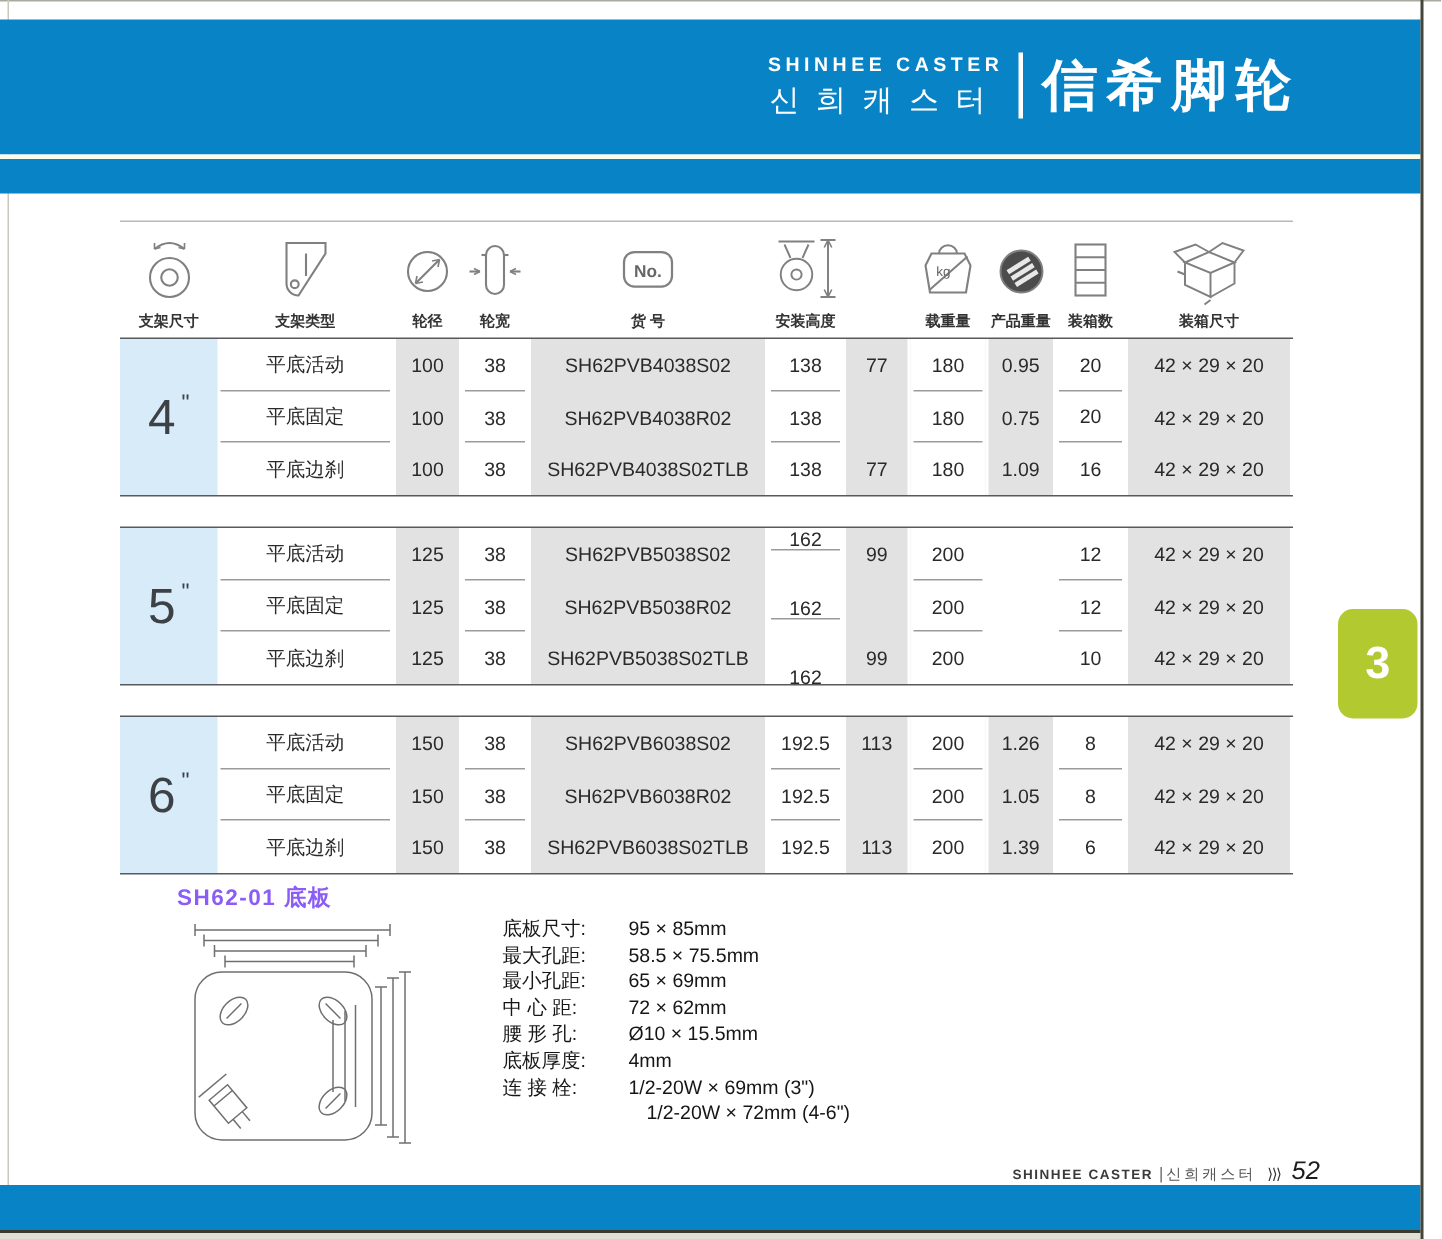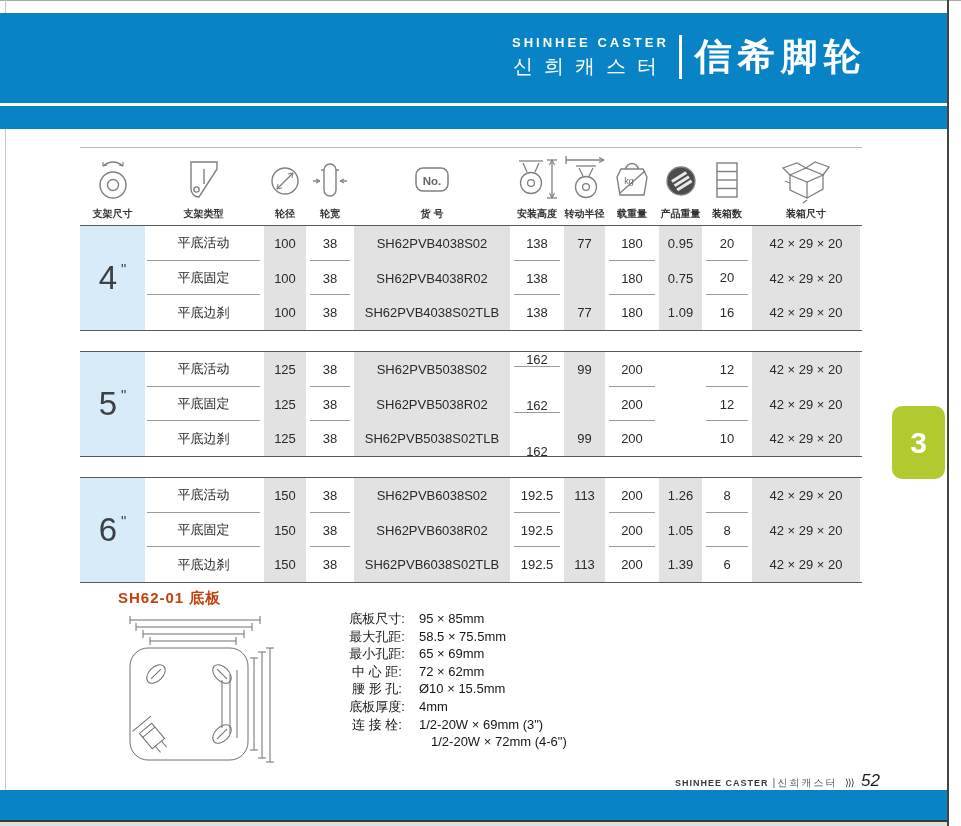--- a/index.html
+++ b/index.html
@@ -40,25 +40,25 @@
   .col.gray { background:#e2e2e2; border-left:2px solid #fff; border-right:2px solid #fff; }
   .cell { flex:1; position:relative; display:flex; align-items:center; justify-content:center;
           font-size:13px; color:#2a2a2a; white-space:nowrap; }
   .col.white .cell:not(:last-child)::after {
      content:""; position:absolute; left:2px; right:2px; bottom:0; height:1px; background:#9b9b9b; }
   
   .side-tab { position:absolute; left:892px; top:406px; width:53px; height:73px; background:#b2c930;
               border-radius:10px; display:flex; align-items:center; justify-content:center; }
   .side-tab span { color:#fff; font-size:30px; font-weight:bold; }
   
-  .bp-title { position:absolute; left:118px; top:589px; font-size:15px; font-weight:bold; color:#c2410c; letter-spacing:1px; }
+  .bp-title { position:absolute; left:118px; top:589px; font-size:15px; font-weight:bold; color:#8b5cf6; letter-spacing:1px; }
   #bp-drawing { position:absolute; left:110px; top:610px; }
   #bp-specs { position:absolute; left:335px; top:610px; font-size:13px; line-height:17.6px; color:#161616; }
   .spec-row { display:flex; }
-  .spec-label { width:84px; white-space:pre;text-align:center; }
+  .spec-label { width:84px; white-space:pre; }
   .spec-value { white-space:pre; }
   .spec-row.cont .spec-label { visibility:hidden; }
   .spec-row.cont .spec-value { padding-left:12px; }
   
   .footer-line { position:absolute; top:771px; left:520px; width:360px; text-align:right; white-space:nowrap; }
   .f-en { font-size:9px; font-weight:bold; letter-spacing:1px; color:#3a3a3a; }
   .f-bar { font-size:11px; color:#666; margin:0 2px 0 4px; }
   .f-kr { font-size:10px; letter-spacing:2px; color:#555; }
   .f-ch { font-size:10px; color:#333; margin:0 3px; letter-spacing:-1px; }
   .f-pg { font-size:17px; font-style:italic; color:#1c1c1c; }
@@ -167,37 +167,20 @@
               <line x1="38" y1="6" x2="38" y2="44"></line>
               <line x1="33" y1="6" x2="43" y2="6"></line>
               <line x1="33" y1="44" x2="43" y2="44"></line>
               <path d="M38 6 l-2.5 5 M38 6 l2.5 5" stroke-width="1.1"></path>
               <path d="M38 44 l-2.5 -5 M38 44 l2.5 -5" stroke-width="1.1"></path>
             </g>
           </svg>
         </div>
         <div class="th-label">安装高度</div>
       </div>
-      <div class="th-col" style="left: 482px; width: 45px;">
-        <div class="th-icon">
-          <svg width="46" height="50" viewBox="0 0 46 50">
-            <g stroke="#808080" stroke-width="1.3" fill="none">
-              <line x1="4" y1="6" x2="42" y2="6"></line>
-              <line x1="4" y1="2" x2="4" y2="10"></line>
-              <path d="M42 6 l-5 -2.5 M42 6 l-5 2.5" stroke-width="1.1"></path>
-              <line x1="14" y1="12" x2="34" y2="12"></line>
-              <line x1="17" y1="14" x2="21" y2="22"></line>
-              <line x1="31" y1="14" x2="27" y2="22"></line>
-              <circle cx="24" cy="33" r="10.5"></circle>
-              <circle cx="24" cy="33" r="3.4"></circle>
-            </g>
-          </svg>
-        </div>
-        <div class="th-label">转动半径</div>
-      </div>
       <div class="th-col" style="left: 527px; width: 50px;">
         <div class="th-icon">
           <svg width="46" height="48" viewBox="0 0 46 48">
             <g stroke="#808080" stroke-width="1.4" fill="none">
               <path d="M17 13 a6 5.5 0 0 1 12 0"></path>
               <path d="M12 13 H34 L38 21 L35 39 H11 L8 21 Z"></path>
               <line x1="11" y1="37" x2="36" y2="15"></line>
             </g>
             <text x="20" y="28" text-anchor="middle" font-size="9" fill="#666" font-family="Liberation Sans, sans-serif">kg</text>
           </svg>

